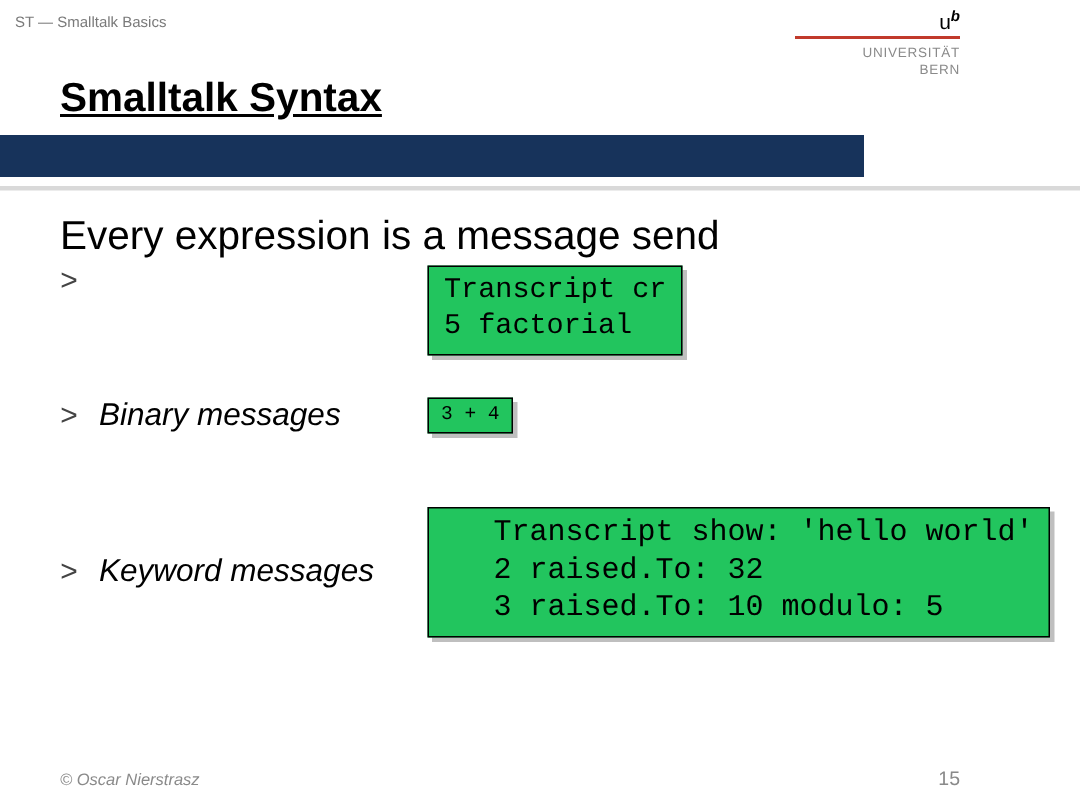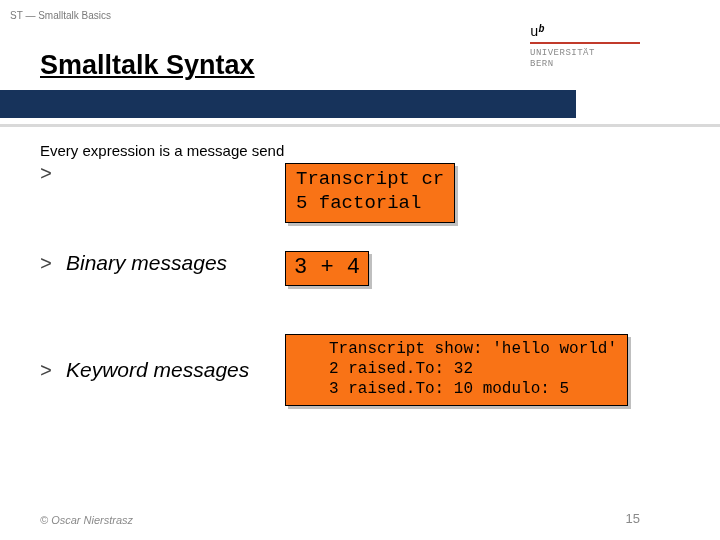--- a/index.html
+++ b/index.html
@@ -21,52 +21,52 @@
   .blue-band {
     position: absolute; left: 0; top: 90px; width: 576px; height: 28px;
     background: #17335b;
   }
   .gray-line {
     position: absolute; left: 0; top: 124px; width: 720px; height: 3px;
     background: #d9d9d9;
   }
 
   .logo {
-    position: absolute; right: 20px; top: 24px; width: 110px; text-align: left; font-family: Liberation Mono, monospace;
+    position: absolute; right: 20px; top: 6px; width: 110px; text-align: right;
   }
   .logo-ub { font-size: 14px; color: #000; }
   .logo-ub sup { font-size: 10px; vertical-align: top; }
   .logo-b { font-style: italic; font-weight: 700; font-size: 20px; }
   .logo-divider { height: 2px; background: #c13a2b; margin: 2px 0 4px 0; }
   .logo-text { font-size: 9px; color: #8a8a8a; letter-spacing: 0.5px; line-height: 1.2; }
 
   .body { position: absolute; left: 40px; top: 142px; width: 640px; }
 
-  .lead { font-size: 15px; color: #000; margin-bottom: 2px; }
+  .lead { font-size: 27px; color: #000; margin-bottom: 2px; }
 
   .row { display: flex; align-items: flex-start; margin-top: 4px; }
   .row.gap-lg { margin-top: 28px; }
   .bullet {
     font-size: 21px; font-style: italic; color: #000;
     display: flex; align-items: baseline; gap: 14px;
     width: 245px; flex: 0 0 245px;
   }
   .bullet .gt { font-style: normal; font-family: "Courier New", monospace; font-size: 20px; color: #444; }
 
   .codebox {
     border: 1.5px solid #000;
     box-shadow: 3px 3px 0 rgba(0,0,0,0.25);
-    background: #f97316;
+    background: #22c55e;
     padding: 4px 10px 6px 10px;
     font-family: "Courier New", monospace;
     font-size: 19px; line-height: 1.25;
     white-space: pre;
   }
-  .codebox.sm { font-size: 22px; padding: 2px 8px 4px 8px; }
-  .codebox.wide { font-size: 16px; padding-left: 43px; }
+  .codebox.sm { font-size: 13px; padding: 2px 8px 4px 8px; }
+  .codebox.wide { font-size: 20px; padding-left: 43px; }
 
   .footer-left {
     position: absolute; left: 40px; bottom: 14px;
     font-size: 11px; color: #8a8a8a; font-style: italic;
   }
   .footer-right {
     position: absolute; right: 20px; bottom: 14px;
     font-size: 13px; color: #8a8a8a;
   }
 </style>

